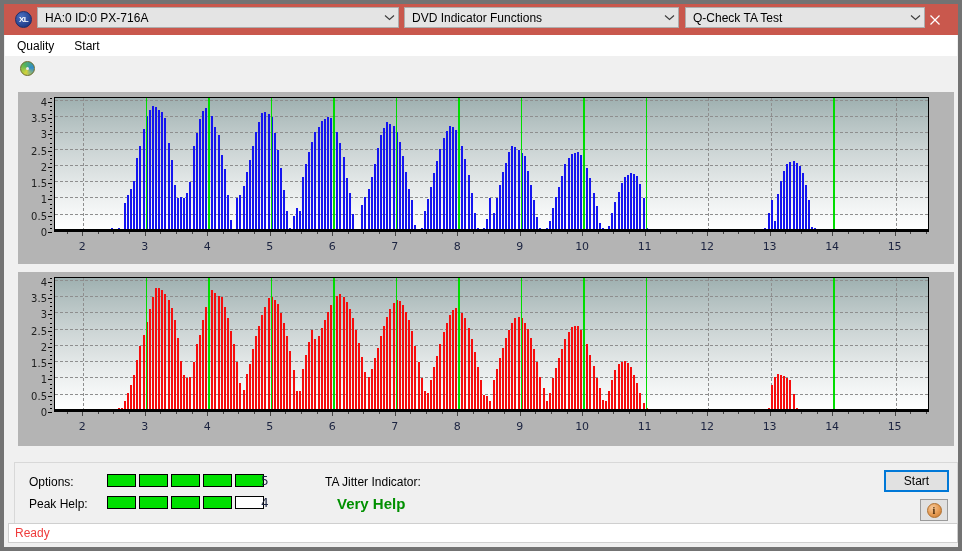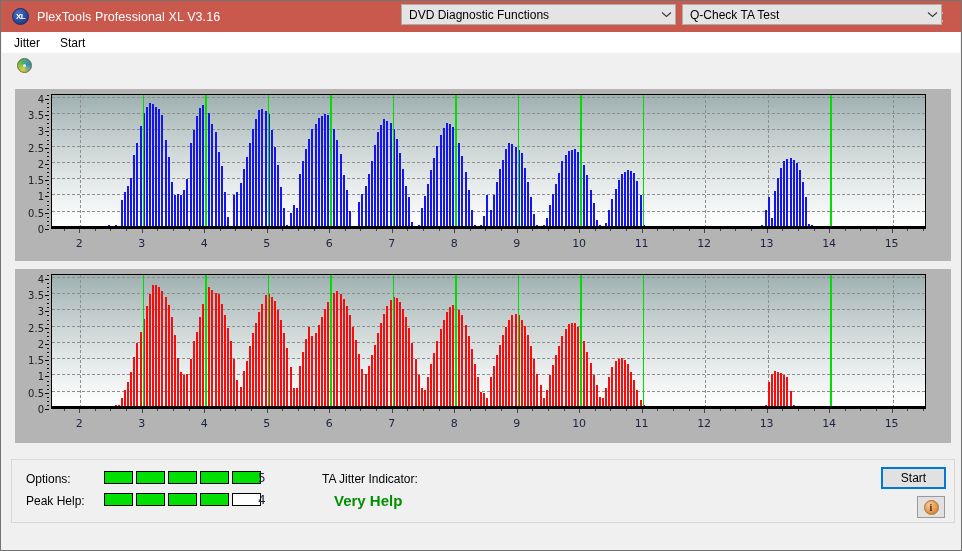--- a/index.html
+++ b/index.html
@@ -5,21 +5,21 @@
   html,body{margin:0;padding:0;}
   body{
     width:962px;height:551px;overflow:hidden;
     font-family:"Liberation Sans", sans-serif;
     background:#f0f0f0;
     -webkit-font-smoothing:antialiased;
   }
   .window{
     position:absolute;left:0;top:0;width:962px;height:551px;
     box-sizing:border-box;
-    border:1px solid #737373;
+    border:4px solid #737373;
     background:#f0f0f0;
   }
   
   .titlebar{
     position:absolute;left:0;top:0;right:0;height:31px;
     background:#c9584d;
     display:flex;align-items:center;
   }
   .app-icon{
     width:17px;height:17px;border-radius:50%;
@@ -73,21 +73,21 @@
     position:absolute;left:16px;top:57px;width:15px;height:15px;border-radius:50%;
     background:conic-gradient(from 200deg,#d3d33a,#56b456,#2f8ccc,#d3d33a);
     border:1px solid #6b6b2a;box-sizing:border-box;
   }
   .drive-icon:after{
     content:"";position:absolute;left:5px;top:5px;width:3px;height:3px;
     background:#e9e9e9;border-radius:50%;
   }
   #combo-drive{left:33px;width:362px;}
   #combo-function{left:400px;width:275px;}
-  #combo-test{left:681px;width:260px;}
+  #combo-test{left:681px;width:240px;}
   
   .chart-panel{
     position:absolute;left:14px;width:936px;
     background:#b4b4b4;
     box-sizing:border-box;
   }
   #chart-panel-jitter{top:88px;height:172px;}
   #chart-panel-peakshift{top:268px;height:174px;}
   .plot{
     position:absolute;left:36px;top:5px;width:875px;height:135px;
@@ -194,30 +194,38 @@
       <div class="win-btn">
         <svg width="12" height="12" viewBox="0 0 12 12">
             <line x1="1.5" y1="1.5" x2="10.5" y2="10.5" stroke="#fff" stroke-width="1.2"></line>
             <line x1="10.5" y1="1.5" x2="1.5" y2="10.5" stroke="#fff" stroke-width="1.2"></line>
           </svg>
       </div>
     </div>
   </div>
 
   <div class="menubar">
-    <div class="menu-item">Jitter</div>
+    <div class="menu-item">Quality</div>
     <div class="menu-item">Start</div>
   </div>
 
   <div class="toolbar"></div>
   <div class="drive-icon"></div>
 
+  <div class="combo" id="combo-drive">
+    <div class="cb-text">HA:0 ID:0  PX-716A</div>
+    <div class="cb-arrow">
+      <svg width="11" height="7" viewBox="0 0 11 7">
+          <polyline points="1,1.5 5.5,5.5 10,1.5" fill="none" stroke="#3c3c3c" stroke-width="1.1"></polyline>
+        </svg>
+    </div>
+  </div>
 
   <div class="combo" id="combo-function">
-    <div class="cb-text">DVD Diagnostic Functions</div>
+    <div class="cb-text">DVD Indicator Functions</div>
     <div class="cb-arrow">
       <svg width="11" height="7" viewBox="0 0 11 7">
           <polyline points="1,1.5 5.5,5.5 10,1.5" fill="none" stroke="#3c3c3c" stroke-width="1.1"></polyline>
         </svg>
     </div>
   </div>
 
   <div class="combo" id="combo-test">
     <div class="cb-text">Q-Check TA Test</div>
     <div class="cb-arrow">
@@ -977,14 +985,17 @@
 
     <div class="ta-label">TA Jitter Indicator:</div>
     <div class="ta-value">Very Help</div>
 
     <div class="start-btn">Start</div>
     <div class="info-btn">
       <div class="info-circle">i</div>
     </div>
   </div>
 
+  <div class="statusbar">
+    <div class="status-text">Ready</div>
+  </div>
 
 </div>
 
 </body></html>

